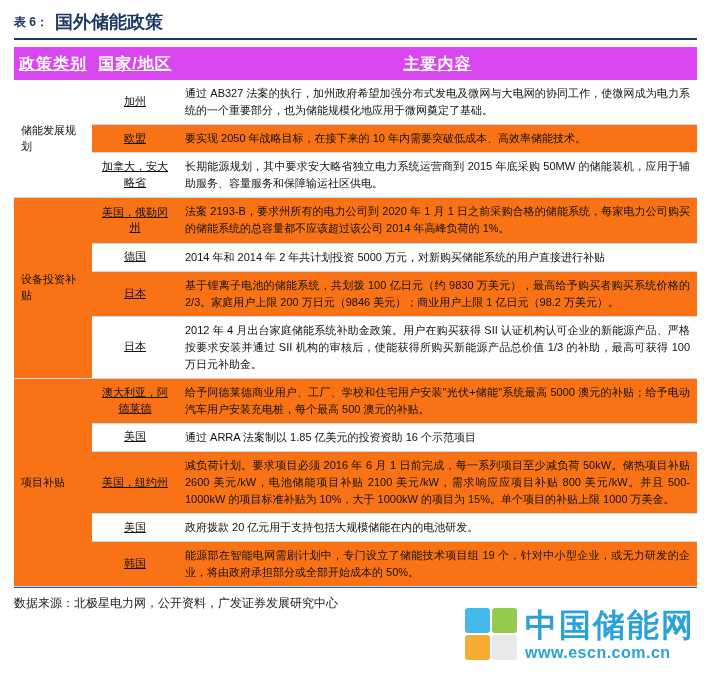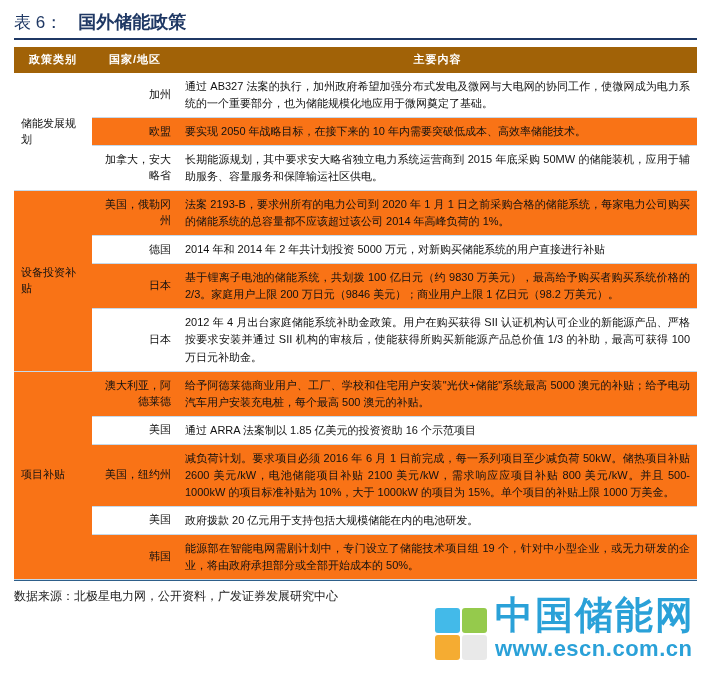--- a/index.html
+++ b/index.html
@@ -24,66 +24,68 @@
   }
   
   .caption {
     display: flex;
     align-items: center;
     border-bottom: 2px solid #1f3864;
     padding-bottom: 4px;
     margin-bottom: 7px;
   }
   .caption-label {
-    font-size: 17px;
-    font-weight: normal;
+    font-size: 12px;
+    font-weight: bold;
     color: #1f3864;
-    margin-right: 16px;
+    margin-right: 7px;
     white-space: nowrap;
   }
   .caption-title {
     font-size: 18px;
     font-weight: bold;
     color: #1f3864;
     white-space: nowrap;
   }
   
   table.policy {
     width: 100%;
     border-collapse: collapse;
     table-layout: fixed;
     font-size: 11px;
     line-height: 1.45;
   }
   table.policy th {
-    background: #a16207;
+    background: #d946ef;
     color: #ffffff;
     font-weight: bold;
-    font-size: 11px;
+    font-size: 16px;
     padding: 5px 4px;
     text-align: center;
     border: none;
     letter-spacing: 1px;
+    text-decoration: underline;
   }
   table.policy td {
     border-bottom: 1px solid #c5d9ea;
     padding: 5px 7px;
     vertical-align: middle;
     color: #111;
   }
   td.cat {
     text-align: left;
     width: 78px;
     vertical-align: middle;
     border-right: none;
   }
   td.region {
-    text-align: right;
+    text-align: center;
     width: 86px;
     vertical-align: middle;
+    text-decoration: underline;
   }
   td.content {
     text-align: justify;
     text-justify: inter-ideograph;
     line-height: 1.55;
   }
   tr.alt td {
     background: #f97316;
   }
   tr.plain td {
@@ -126,29 +128,29 @@
   .wm-sq.a { left: 0;   top: 0;   background: #35b5e8; }
   .wm-sq.b { left: 27px;top: 0;   background: #8dc63f; }
   .wm-sq.c { left: 0;   top: 27px;background: #f5a623; }
   .wm-sq.d { left: 27px;top: 27px;background: #e8e8e8; }
   .wm-text {
     display: flex;
     flex-direction: column;
     align-items: flex-start;
   }
   .wm-cn {
-    font-size: 38px;
+    font-size: 32px;
     font-weight: bold;
     color: #1a9ad6;
     letter-spacing: 2px;
     line-height: 1.05;
     text-shadow: 0 0 2px rgba(255,255,255,0.8);
   }
   .wm-url {
-    font-size: 22px;
+    font-size: 16px;
     font-weight: bold;
     color: #1a9ad6;
     letter-spacing: 0.5px;
     line-height: 1.2;
   }
 </style>
 </head>
 <body>
 
 <div class="page">

